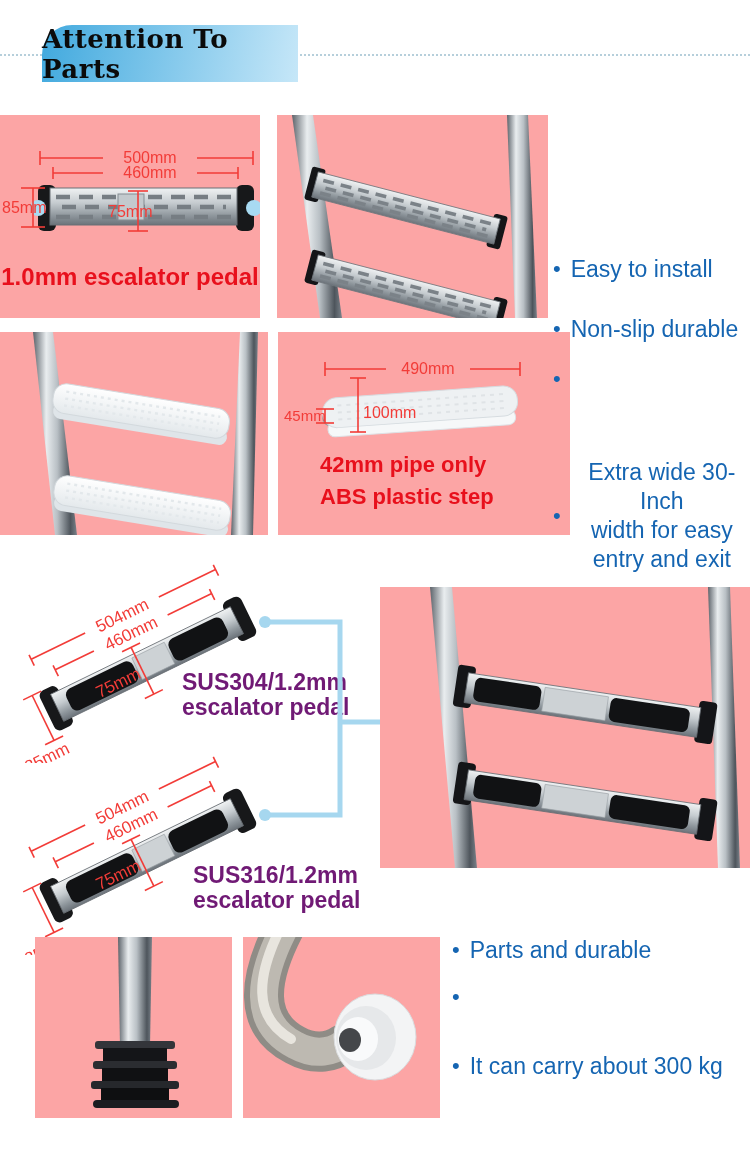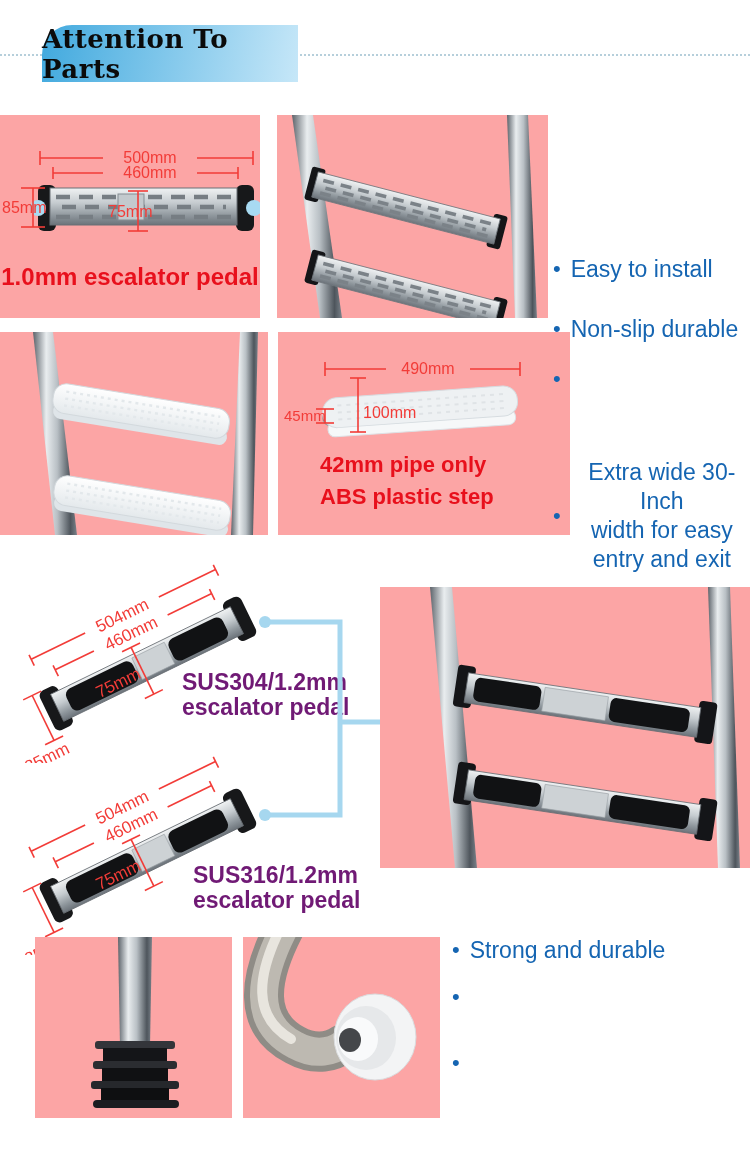--- a/index.html
+++ b/index.html
@@ -338,22 +338,23 @@
         <ellipse cx="132" cy="100" rx="41" ry="43" fill="#f3f4f5" stroke="#dadcde"></ellipse>
         <ellipse cx="123" cy="101" rx="30" ry="32" fill="#e6e8ea"></ellipse>
         <ellipse cx="115" cy="102" rx="20" ry="22" fill="#f9fafb"></ellipse>
         <ellipse cx="107" cy="103" rx="11" ry="12" fill="#45474a"></ellipse>
       </g>
     </svg>
   </div>
 
   <div class="abs feat" style="left:452px;top:936px;width:300px;">
     <span class="dot">•</span>
-    <span class="txt">Strong and durable</span>
+    <span class="txt">Parts and durable</span>
   </div>
   <div class="abs feat" style="left:452px;top:986px;width:300px;">
     <span class="dot">•</span>
   </div>
   <div class="abs feat" style="left:452px;top:1052px;width:300px;">
     <span class="dot">•</span>
+    <span class="txt">It can carry about 300 kg</span>
   </div>
 
 </div>
 
 </body></html>

